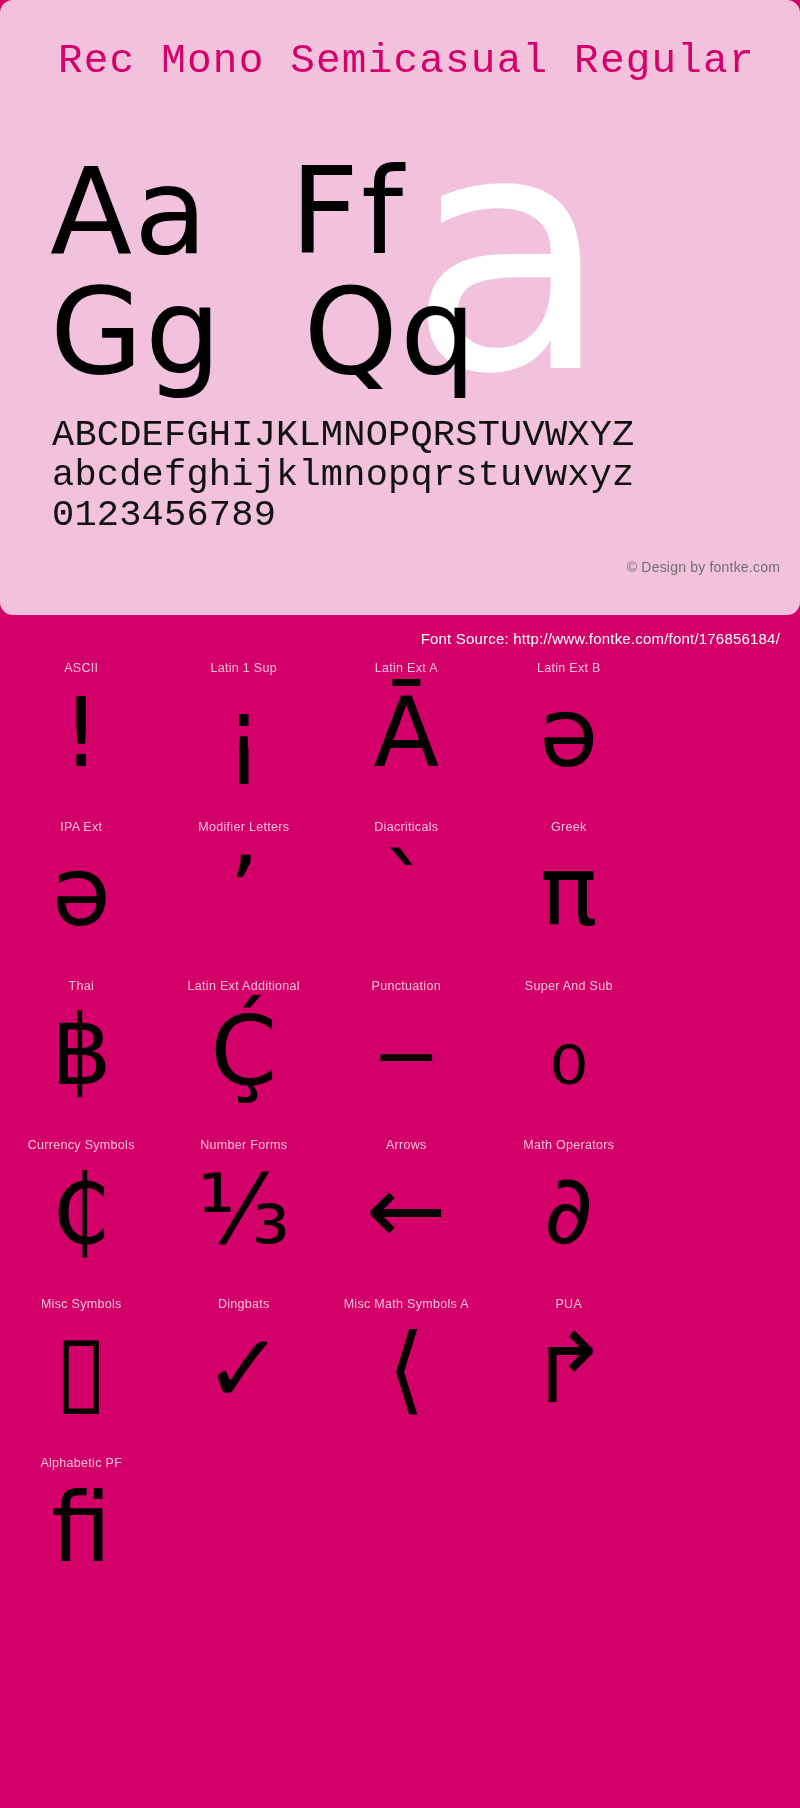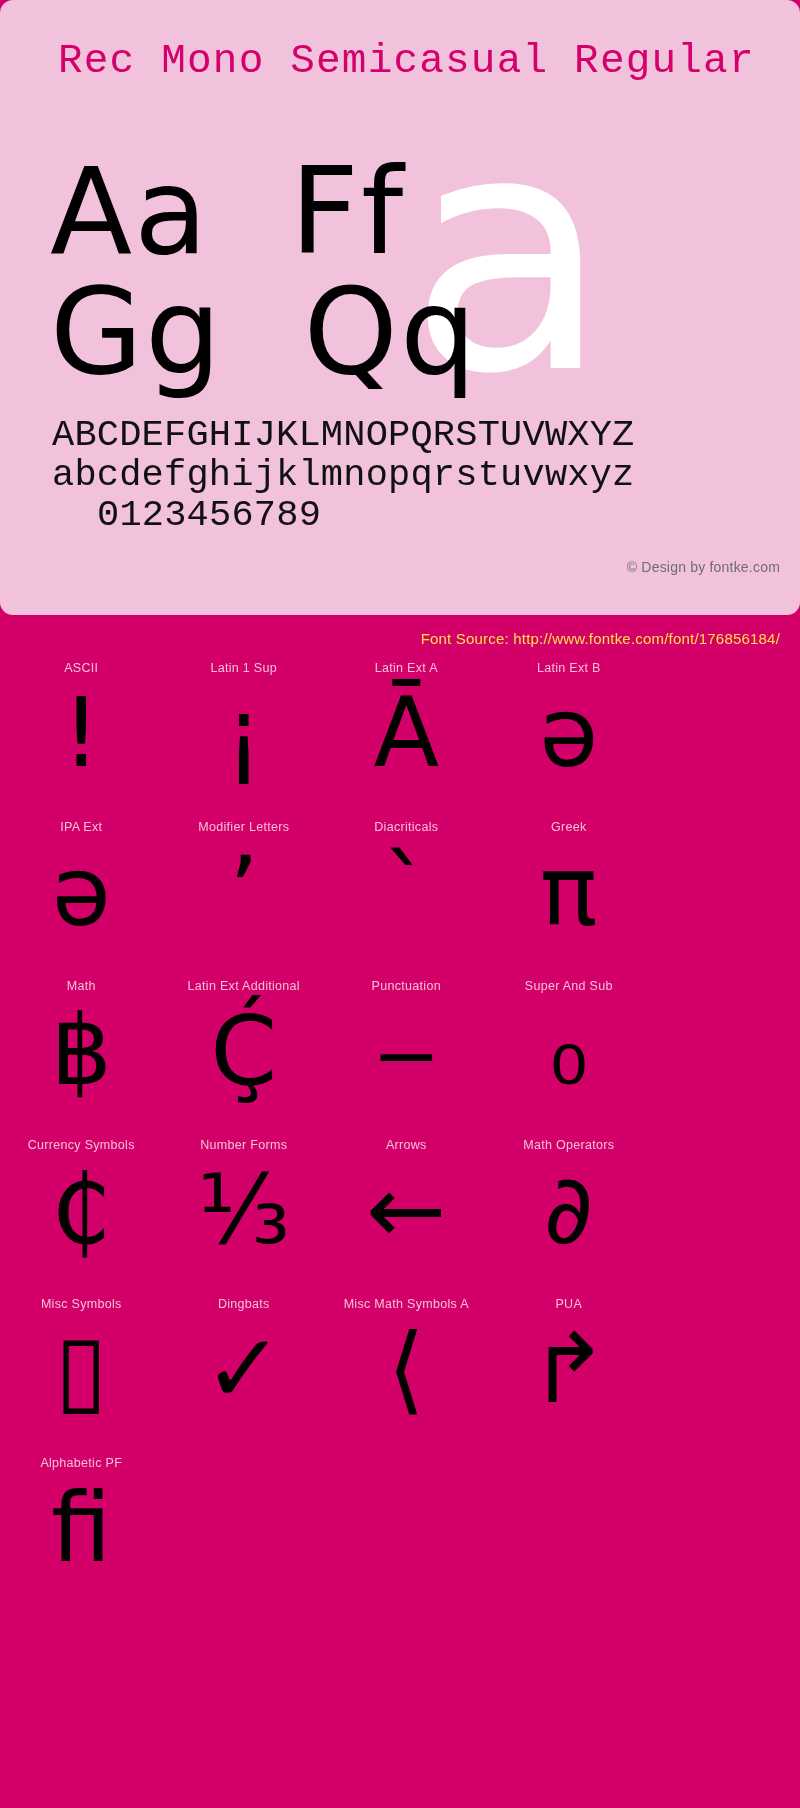--- a/index.html
+++ b/index.html
@@ -66,21 +66,21 @@
     left: 52px;
     font-family: "Liberation Mono", "DejaVu Sans Mono", monospace;
     font-size: 37px;
     line-height: 40px;
     color: #111111;
     white-space: pre;
     letter-spacing: 0.2px;
   }
   .alpha-upper  { top: 415px; }
   .alpha-lower  { top: 455px; }
-  .alpha-digits { top: 495px; margin-left: 45px; }
+  .alpha-digits { top: 495px; }
 
   .credit {
     position: absolute;
     right: 20px;
     top: 531px;
     font-size: 14px;
     color: #6e6e6e;
     font-family: "Liberation Sans", sans-serif;
     letter-spacing: 0.2px;
     margin-top: 28px;
@@ -93,21 +93,21 @@
     height: 1193px;
     background: #d40069;
     overflow: hidden;
   }
 
   .font-source {
     position: absolute;
     right: 20px;
     top: 15px;
     font-size: 15px;
-    color: #fde047;
+    color: #ffffff;
     letter-spacing: 0.2px;
     font-family: "Liberation Sans", sans-serif;
   }
 
   .block-grid {
     position: absolute;
     left: 0;
     top: 46px;
     width: 650px;
     display: grid;
@@ -198,21 +198,21 @@
       </div>
       <div class="block-cell">
         <div class="block-label">Diacriticals</div>
         <div class="block-glyph">ˋ</div>
       </div>
       <div class="block-cell">
         <div class="block-label">Greek</div>
         <div class="block-glyph">π</div>
       </div>
       <div class="block-cell">
-        <div class="block-label">Math</div>
+        <div class="block-label">Thai</div>
         <div class="block-glyph">฿</div>
       </div>
       <div class="block-cell">
         <div class="block-label">Latin Ext Additional</div>
         <div class="block-glyph">Ḉ</div>
       </div>
       <div class="block-cell">
         <div class="block-label">Punctuation</div>
         <div class="block-glyph">‒</div>
       </div>

